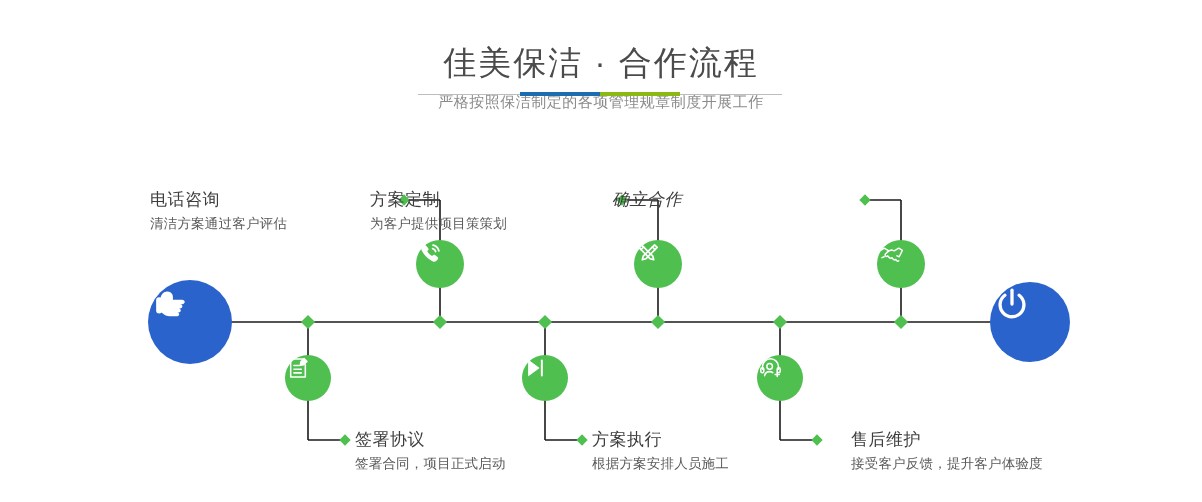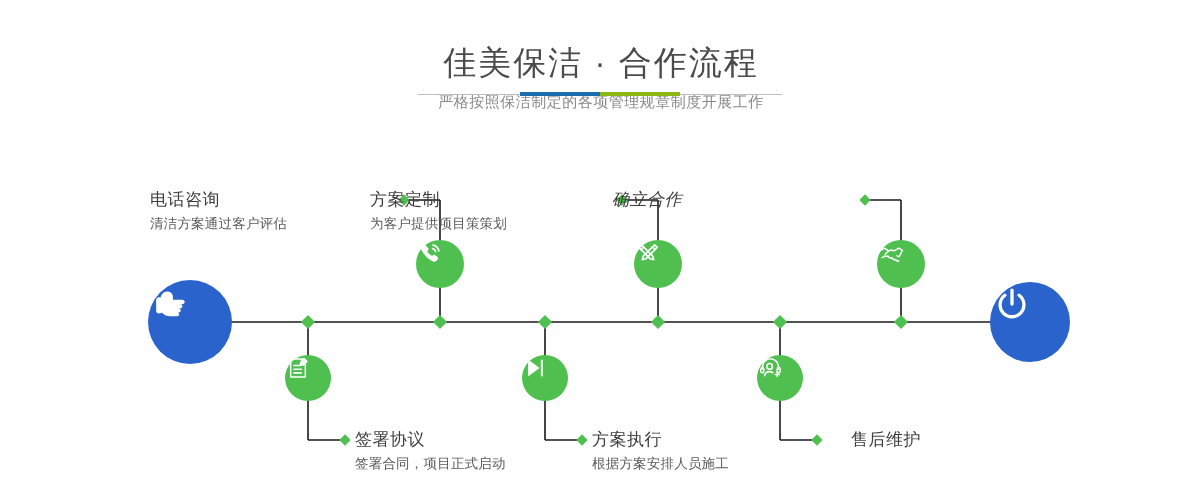--- a/index.html
+++ b/index.html
@@ -248,16 +248,17 @@
       <span class="d">签署合同，项目正式启动</span>
     </div>
 
     <div class="lbl left-align" style="left:592px; top:431px; width:260px;">
       <span class="t">方案执行</span>
       <span class="d">根据方案安排人员施工</span>
     </div>
 
     <div class="lbl left-align" style="left:851px; top:431px; width:290px;">
       <span class="t">售后维护</span>
+      <span class="d">接受客户反馈，提升客户体验度</span>
     </div>
 
   </div>
 </div>
 
 </body></html>

